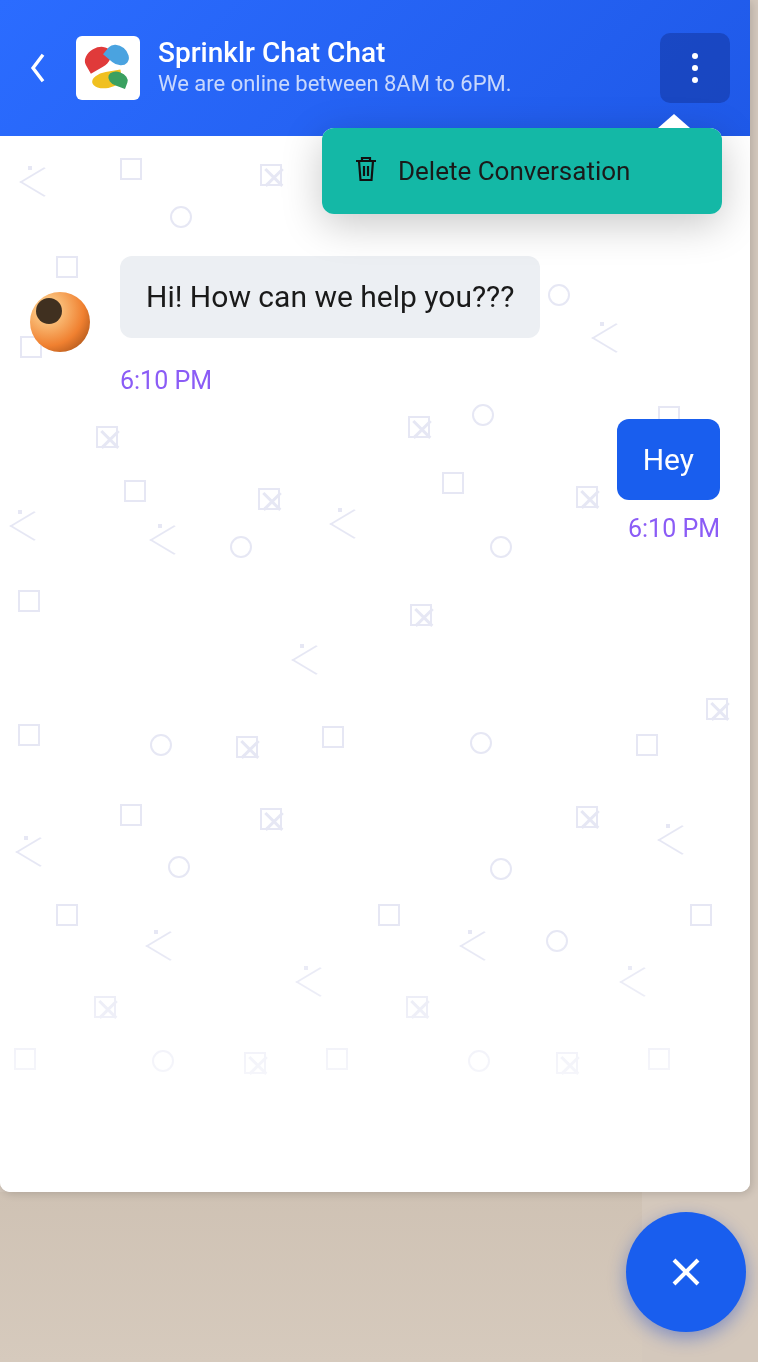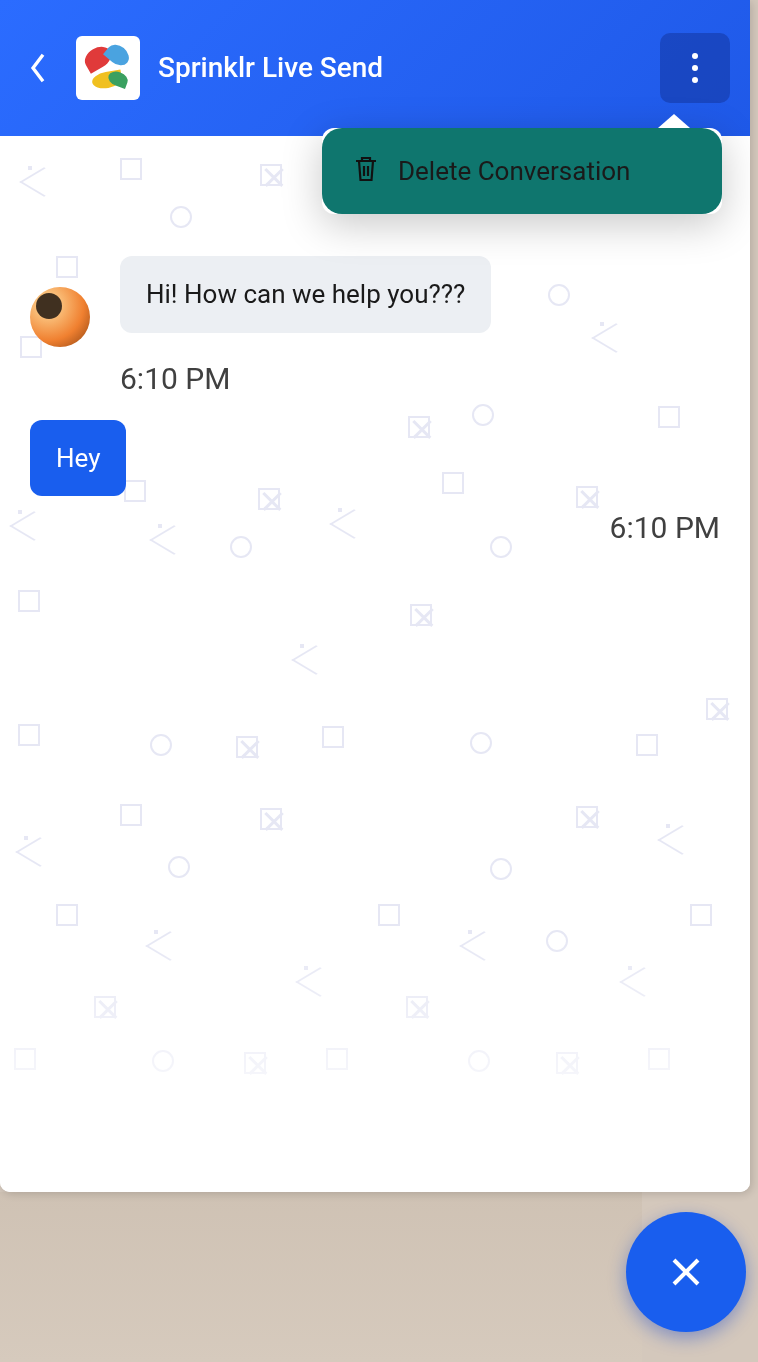--- a/index.html
+++ b/index.html
@@ -94,22 +94,22 @@
       top: -14px;
       right: 32px;
       border-left: 16px solid transparent;
       border-right: 16px solid transparent;
       border-bottom: 14px solid #fff;
     }
     .dropdown-item {
       display: flex;
       align-items: center;
       padding: 26px 30px;
-      background: #0f766e;
-      border-radius: 20px;
+      background: #14b8a6;
+      border-radius: 12px;
       cursor: pointer;
       gap: 18px;
     }
     .dropdown-item .trash-icon svg { width:28px; height:30px; stroke:#111; stroke-width:2.2; fill:none; }
     .dropdown-label { font-size: 26px; color:#1a1a1a; font-weight:400; }
     .messages {
       flex: 1;
       position: relative;
       overflow: hidden;
       padding: 30px 30px 10px 30px;
@@ -124,31 +124,31 @@
     .bg-x::before, .bg-x::after { content:""; position:absolute; width:24px; height:2.5px; background:#b8bce0; top:10px;}
     .bg-x::before { transform:rotate(45deg);}
     .bg-x::after { transform:rotate(-45deg);}
     .fade-overlay {
       position:absolute; left:0; right:0; bottom:0; height:260px;
       background:linear-gradient(180deg, rgba(255,255,255,0) 0%, #fff 90%);
       z-index:1; pointer-events:none;
     }
     .msg-row { position:relative; z-index:2; display:flex; margin-bottom:14px;}
     .msg-row.incoming { justify-content:flex-start; }
-    .msg-row.outgoing { }
-    .bubble { max-width:500px; padding:22px 26px; border-radius:12px; font-size:26px; line-height:1.25;}
+    .msg-row.outgoing { justify-content:flex-end; }
+    .bubble { max-width:500px; padding:22px 26px; border-radius:12px; font-size:30px; line-height:1.25;}
     .bubble.inc { background:#eceff3; color:#1a1a1a; margin-left:90px;}
     .bubble.out { background:#195eee; color:#fff;}
     .avatar {
       position:absolute; left:0; bottom:0;
       width:60px; height:60px; border-radius:50%; overflow:hidden;
       background: radial-gradient(circle at 30% 30%, #ffe0a0, #f08030 60%, #8a4010);
     }
     .avatar::after { content:""; position:absolute; width:26px; height:26px; background:#403020; border-radius:50%; top:6px; left:6px;}
-    .timestamp { position:relative; z-index:2; font-size:30px; color:#404040; margin:8px 0 24px 0;}
+    .timestamp { position:relative; z-index:2; font-size:25px; color:#8b5cf6; margin:8px 0 24px 0;}
     .timestamp.left { margin-left:90px; text-align:left;}
     .timestamp.right { text-align:right; }
     .input-bar {
       border-top:1px solid #e2e4e8;
       background:#fff;
       height:114px;
       display:flex;
       align-items:center;
       padding:0 28px;
     }
@@ -190,21 +190,22 @@
           <polyline points="18,4 6,20 18,36"></polyline>
         </svg>
     </div>
     <div class="brand-logo">
       <div class="petal1"></div>
         <div class="petal2"></div>
         <div class="petal3"></div>
         <div class="petal4"></div>
     </div>
     <div class="header-text">
-      <div class="header-title">Sprinklr Live Send</div>
+      <div class="header-title">Sprinklr Chat Chat</div>
+      <div class="header-subtitle">We are online between 8AM to 6PM.</div>
     </div>
     <div class="menu-button">
       <div class="menu-dots">
           <span></span>
           <span></span>
           <span></span>
         </div>
     </div>
   </div>
 

